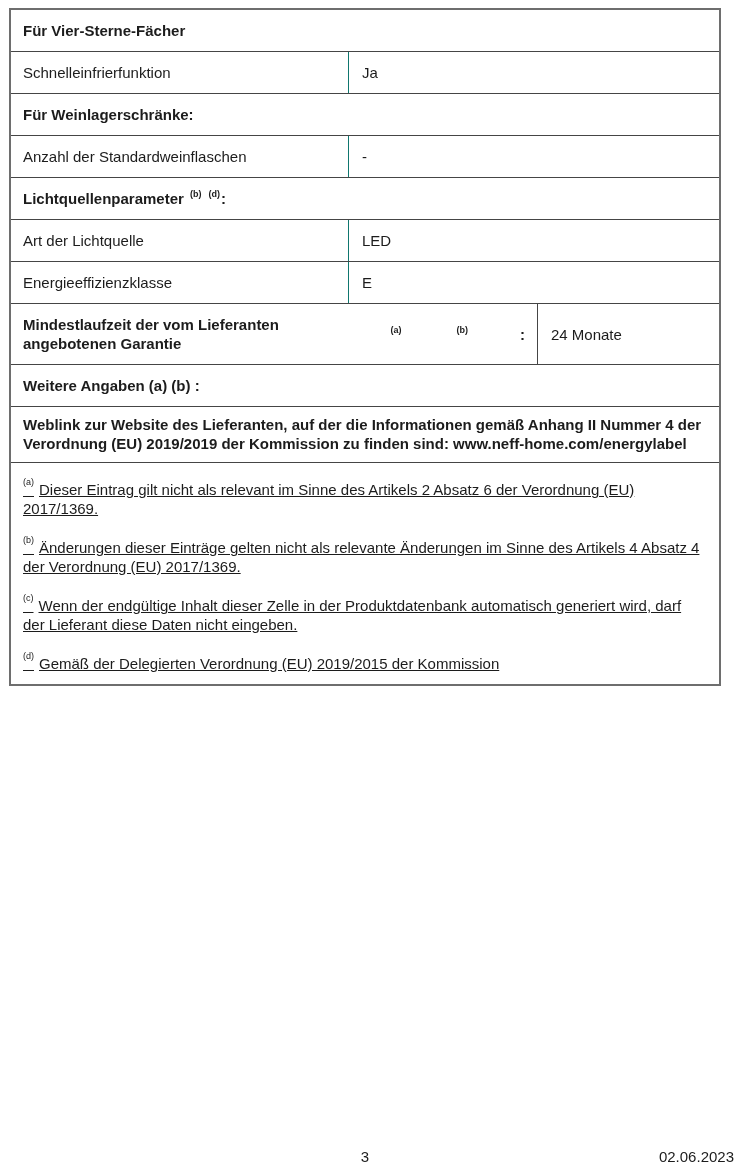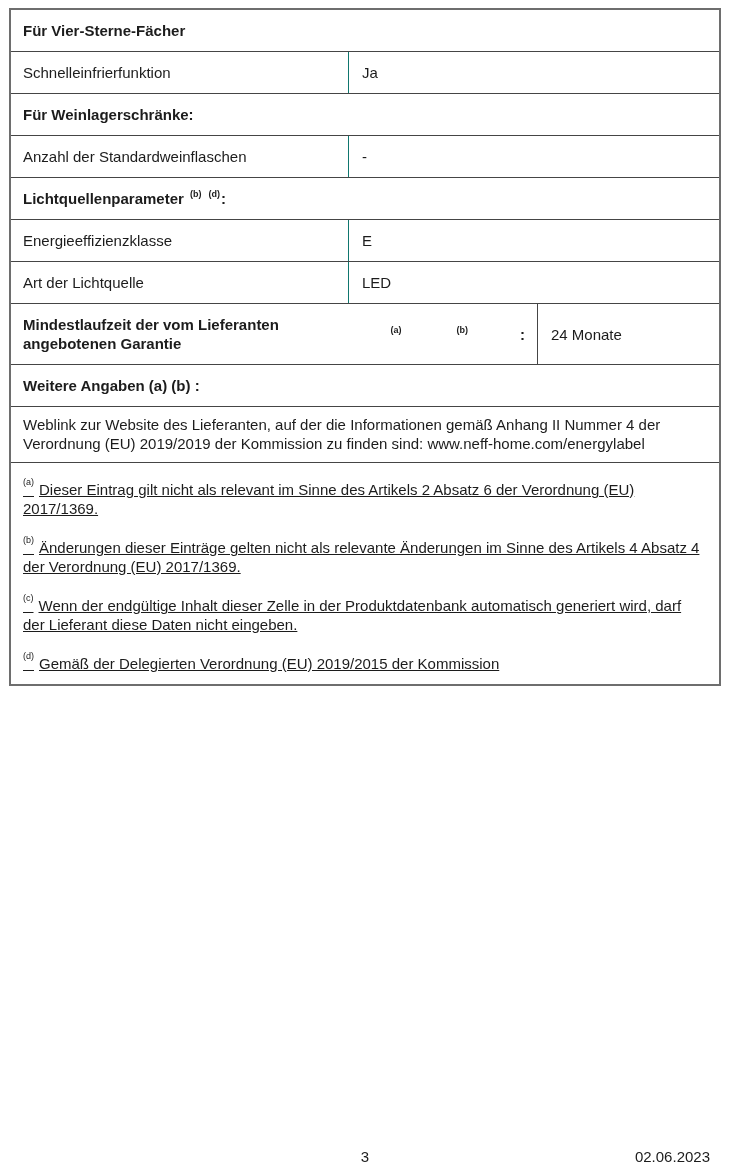--- a/index.html
+++ b/index.html
@@ -59,20 +59,21 @@
     white-space: nowrap;
   }
   .sup + .sup { margin-left: 7px; }
   .colon { margin-left: 1px; }
   .colon-spaced { margin-left: 4px; }
 
   
   .cell.textblock {
     display: block;
     padding: 8px 11px 9px 12px;
+    font-weight: bold;
   }
   .url { color: #1c1c1c; text-decoration: none; }
 
   .cell.notes {
     display: block;
     padding: 14px 14px 11px 12px;
   }
   .note { margin: 0 0 17px 0; font-size: 15px; line-height: 19px; }
   .note:last-child { margin-bottom: 0; }
   .note .marker {
@@ -94,21 +95,21 @@
     color: #1c1c1c;
   }
   .page-num {
     position: absolute;
     left: 9px;
     width: 712px;
     text-align: center;
   }
   .footer-date {
     position: absolute;
-    right: 40px;
+    right: 16px;
   }
 </style>
 </head>
 <body>
 
 <div class="page">
 
   <div class="doc-table">
 
     <div class="row h38">
@@ -145,33 +146,33 @@
       <div class="cell full bold">
         <span>Lichtquellenparameter</span>
           <sup class="sup">(b)</sup>
           <sup class="sup">(d)</sup>
           <span class="colon">:</span>
       </div>
     </div>
 
     <div class="row h38">
       <div class="cell label">
+        <span>Art der Lichtquelle</span>
+      </div>
+      <div class="cell value">
+        <span>LED</span>
+      </div>
+    </div>
+
+    <div class="row h38">
+      <div class="cell label">
         <span>Energieeffizienzklasse</span>
       </div>
       <div class="cell value">
         <span>E</span>
-      </div>
-    </div>
-
-    <div class="row h38">
-      <div class="cell label">
-        <span>Art der Lichtquelle</span>
-      </div>
-      <div class="cell value">
-        <span>LED</span>
       </div>
     </div>
 
     <div class="row h38">
       <div class="cell label-wide bold">
         <span>Mindestlaufzeit der vom Lieferanten angebotenen Garantie</span>
           <sup class="sup">(a)</sup>
           <sup class="sup">(b)</sup>
           <span class="colon-spaced">:</span>
       </div>

